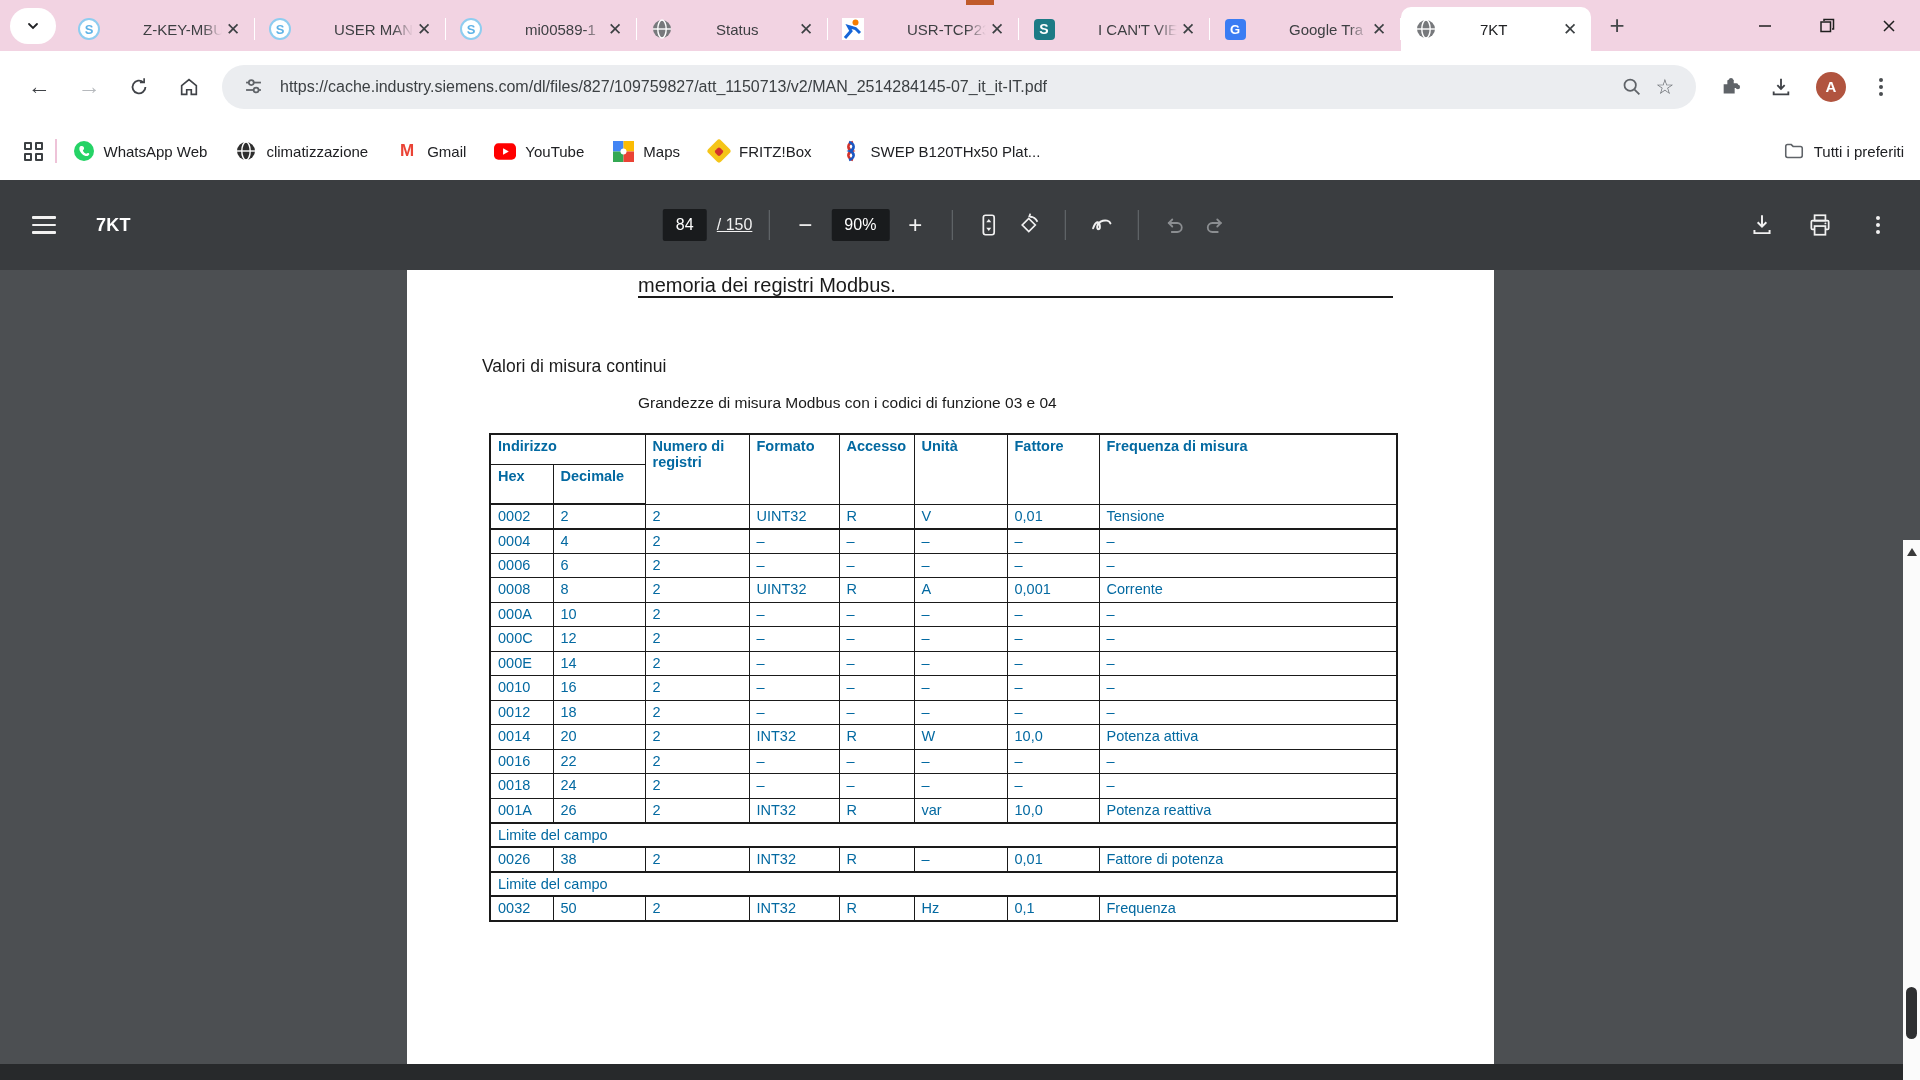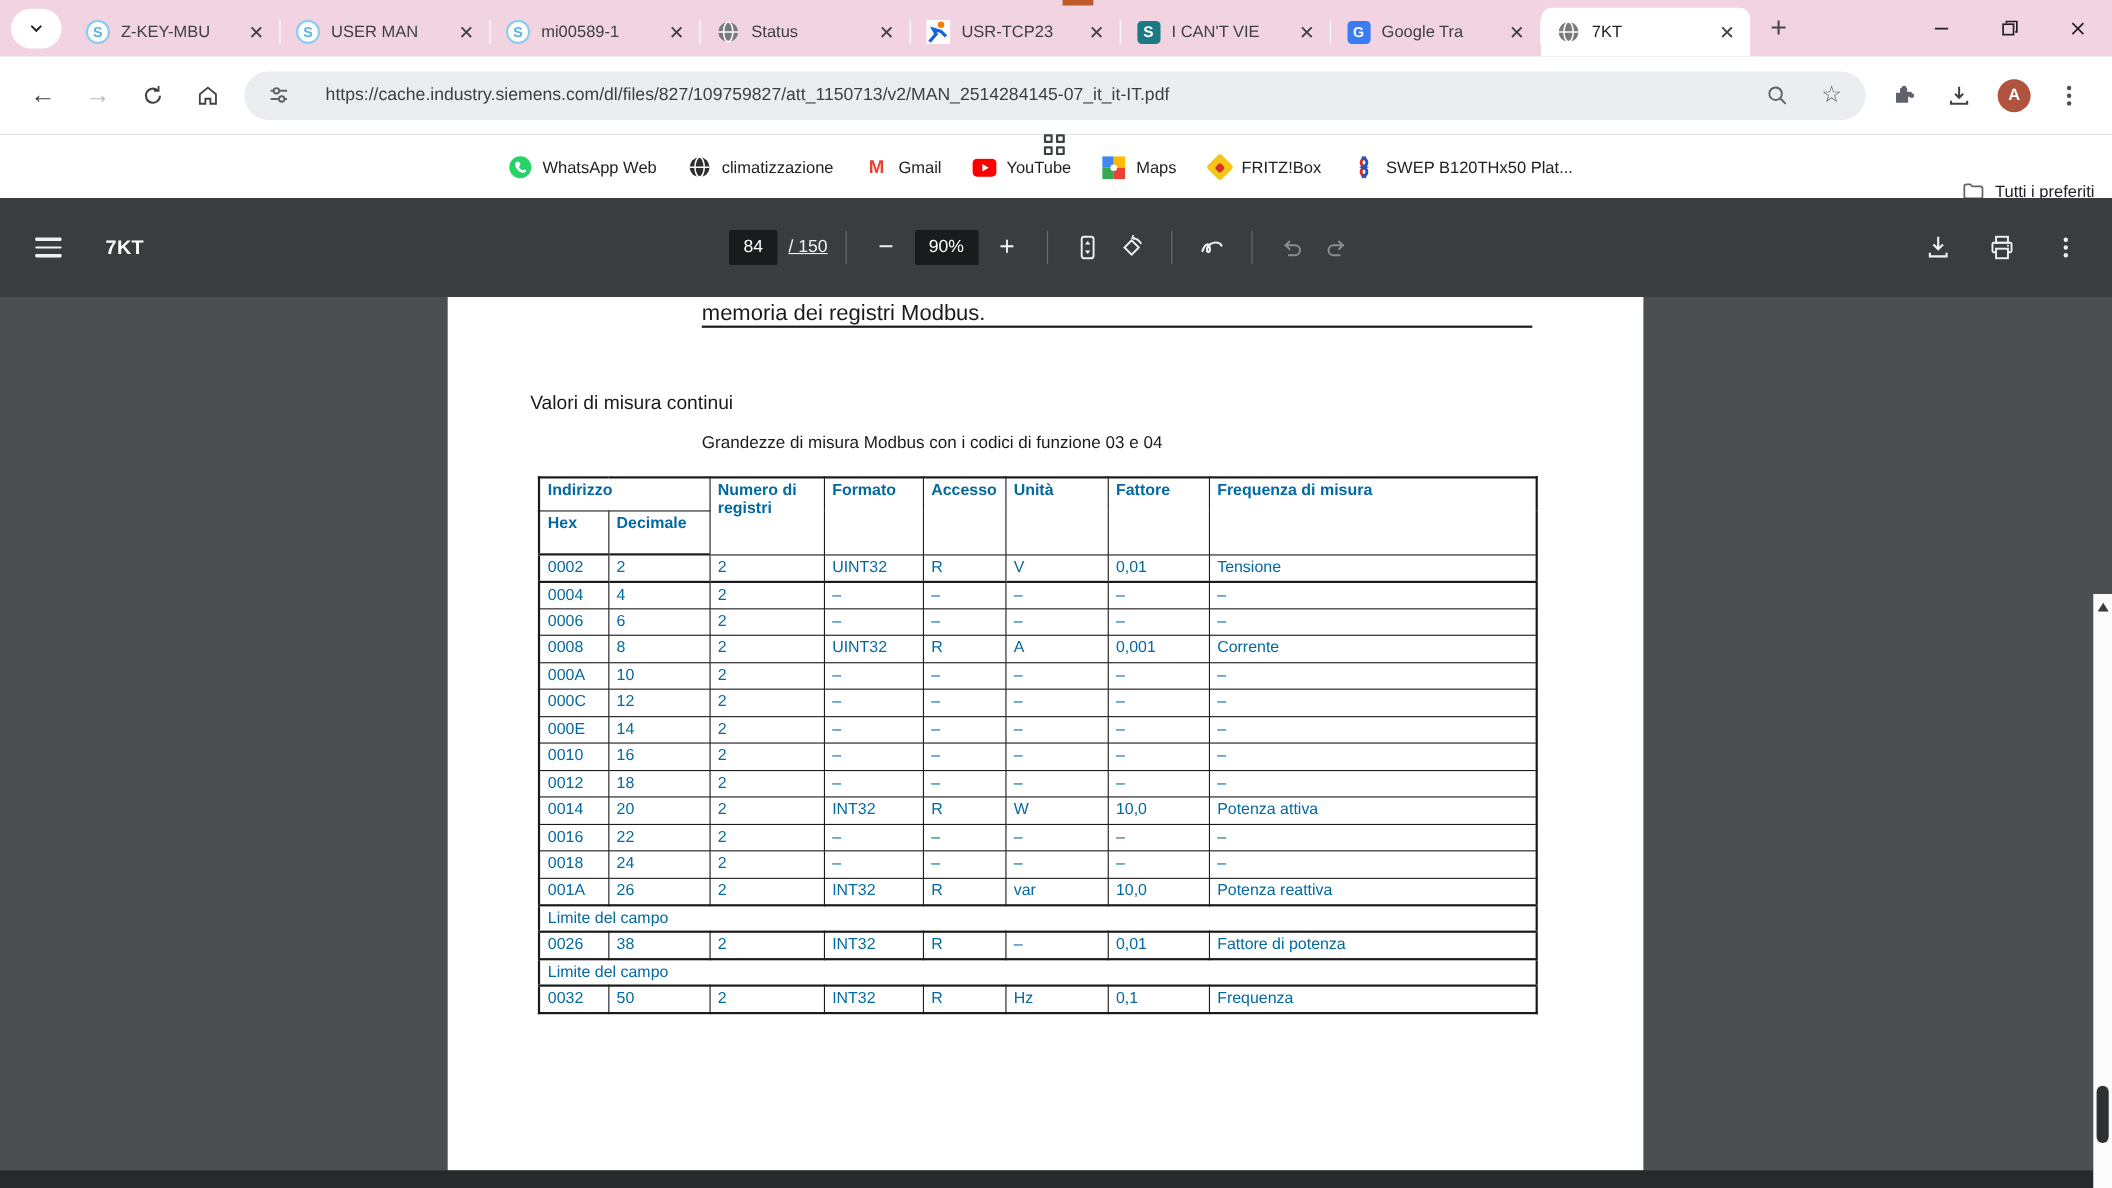--- a/index.html
+++ b/index.html
@@ -11,21 +11,21 @@
     background:#f2d3e2; display:flex; align-items:center; }
   .tab-search-pill { width:46px; height:36px; margin-left:10px; background:#fff;
     border-radius:18px; display:flex; align-items:center; justify-content:center; flex:0 0 auto; }
   .tab-strip { display:flex; align-items:flex-end; height:51px; margin-left:8px; flex:0 0 auto; }
   .tab { width:190px; height:44px; margin-top:7px; display:flex; align-items:center;
     padding:0 10px 0 14px; border-radius:10px 10px 0 0; color:#3d3f42; font-size:15px; position:relative; }
   .tab.active { background:#fff; color:#202124; }
   .tab-sep { width:1px; height:22px; background:#ffffff; align-self:center; margin-top:7px; flex:0 0 auto; }
   .favicon { width:22px; height:22px; flex:0 0 auto; display:flex; align-items:center; justify-content:center; margin-right:10px; }
   .tab-title { flex:1; white-space:nowrap; overflow:hidden; -webkit-mask-image:linear-gradient(90deg,#000 75%,transparent);
-    mask-image:linear-gradient(90deg,#000 75%,transparent); }
+    mask-image:linear-gradient(90deg,#000 75%,transparent);margin-left:33px; }
   .tab-close { width:22px; height:22px; border-radius:50%; display:flex; align-items:center; justify-content:center;
     font-size:17px; color:#3c4043; flex:0 0 auto; }
   .newtab-btn { width:40px; height:40px; display:flex; align-items:center; justify-content:center;
     font-size:26px; color:#45474a; margin-left:6px; flex:0 0 auto; }
   .win-controls { margin-left:auto; display:flex; height:51px; }
   .win-btn { width:62px; height:51px; display:flex; align-items:center; justify-content:center; color:#1f1f1f; }
   .orange-artifact { position:absolute; left:966px; top:0; width:28px; height:5px; background:#c05a2b; }
 
   
   .fv-siemens { width:22px; height:22px; border-radius:50%; border:2px solid #8ecdf0; color:#5eb2e6;
@@ -39,32 +39,32 @@
     display:flex; align-items:center; justify-content:center; }
   .fv-fritz i { width:7px; height:7px; background:#d3322b; border-radius:2px; display:block; }
 
   
   .navbar { position:absolute; top:51px; left:0; width:1920px; height:71px; background:#fff;
     display:flex; align-items:center; padding:0 14px; }
   .nav-btn { width:44px; height:44px; border-radius:50%; display:flex; align-items:center;
     justify-content:center; font-size:23px; color:#3f4247; flex:0 0 auto; margin:0 3px; }
   .nav-btn.disabled { color:#b6b9bd; }
   .omnibox { height:44px; flex:1; margin:0 10px 0 8px; background:#ebedf0; border-radius:22px;
-    display:flex; align-items:center; padding:0 14px; min-width:0;gap:16px; }
+    display:flex; align-items:center; padding:0 14px; min-width:0; }
   .omnibox .url { font-size:16px; color:#3c4043; white-space:nowrap; overflow:hidden; flex:1; margin-left:10px; }
   .omni-icon { width:34px; height:34px; display:flex; align-items:center; justify-content:center; flex:0 0 auto; }
   .star-glyph { font-size:21px; color:#5f6368; }
   .avatar { width:30px; height:30px; border-radius:50%; background:#b1543f; color:#fff; font-size:15px;
     display:flex; align-items:center; justify-content:center; font-weight:bold; }
   .kebab { display:flex; flex-direction:column; gap:3px; }
   .kebab i { width:4px; height:4px; border-radius:50%; background:#4a4d51; display:block; }
 
   
   .bookmarksbar { position:absolute; top:122px; left:0; width:1920px; height:58px; background:#fff;
-    display:flex; align-items:center; padding:0 16px;flex-direction:column; }
+    display:flex; align-items:center; padding:0 16px; }
   .apps-grid { display:grid; grid-template-columns:8px 8px; grid-template-rows:8px 8px; gap:3px; margin:0 12px 0 8px; }
   .apps-grid i { border:2.2px solid #3c4043; display:block; border-radius:1px; }
   .bm-sep { width:1.5px; height:24px; background:#eec3d8; margin-right:16px; }
   .bookmark { display:flex; align-items:center; margin-right:28px; font-size:15px; color:#202124; }
   .bookmark .favicon { margin-right:9px; }
   .bm-right { margin-left:auto; display:flex; align-items:center; font-size:15px; color:#202124; }
   .bm-right .favicon { margin-right:9px; }
 
   
   .pdftoolbar { position:absolute; top:180px; left:0; width:1920px; height:90px; background:#3a3d40;

